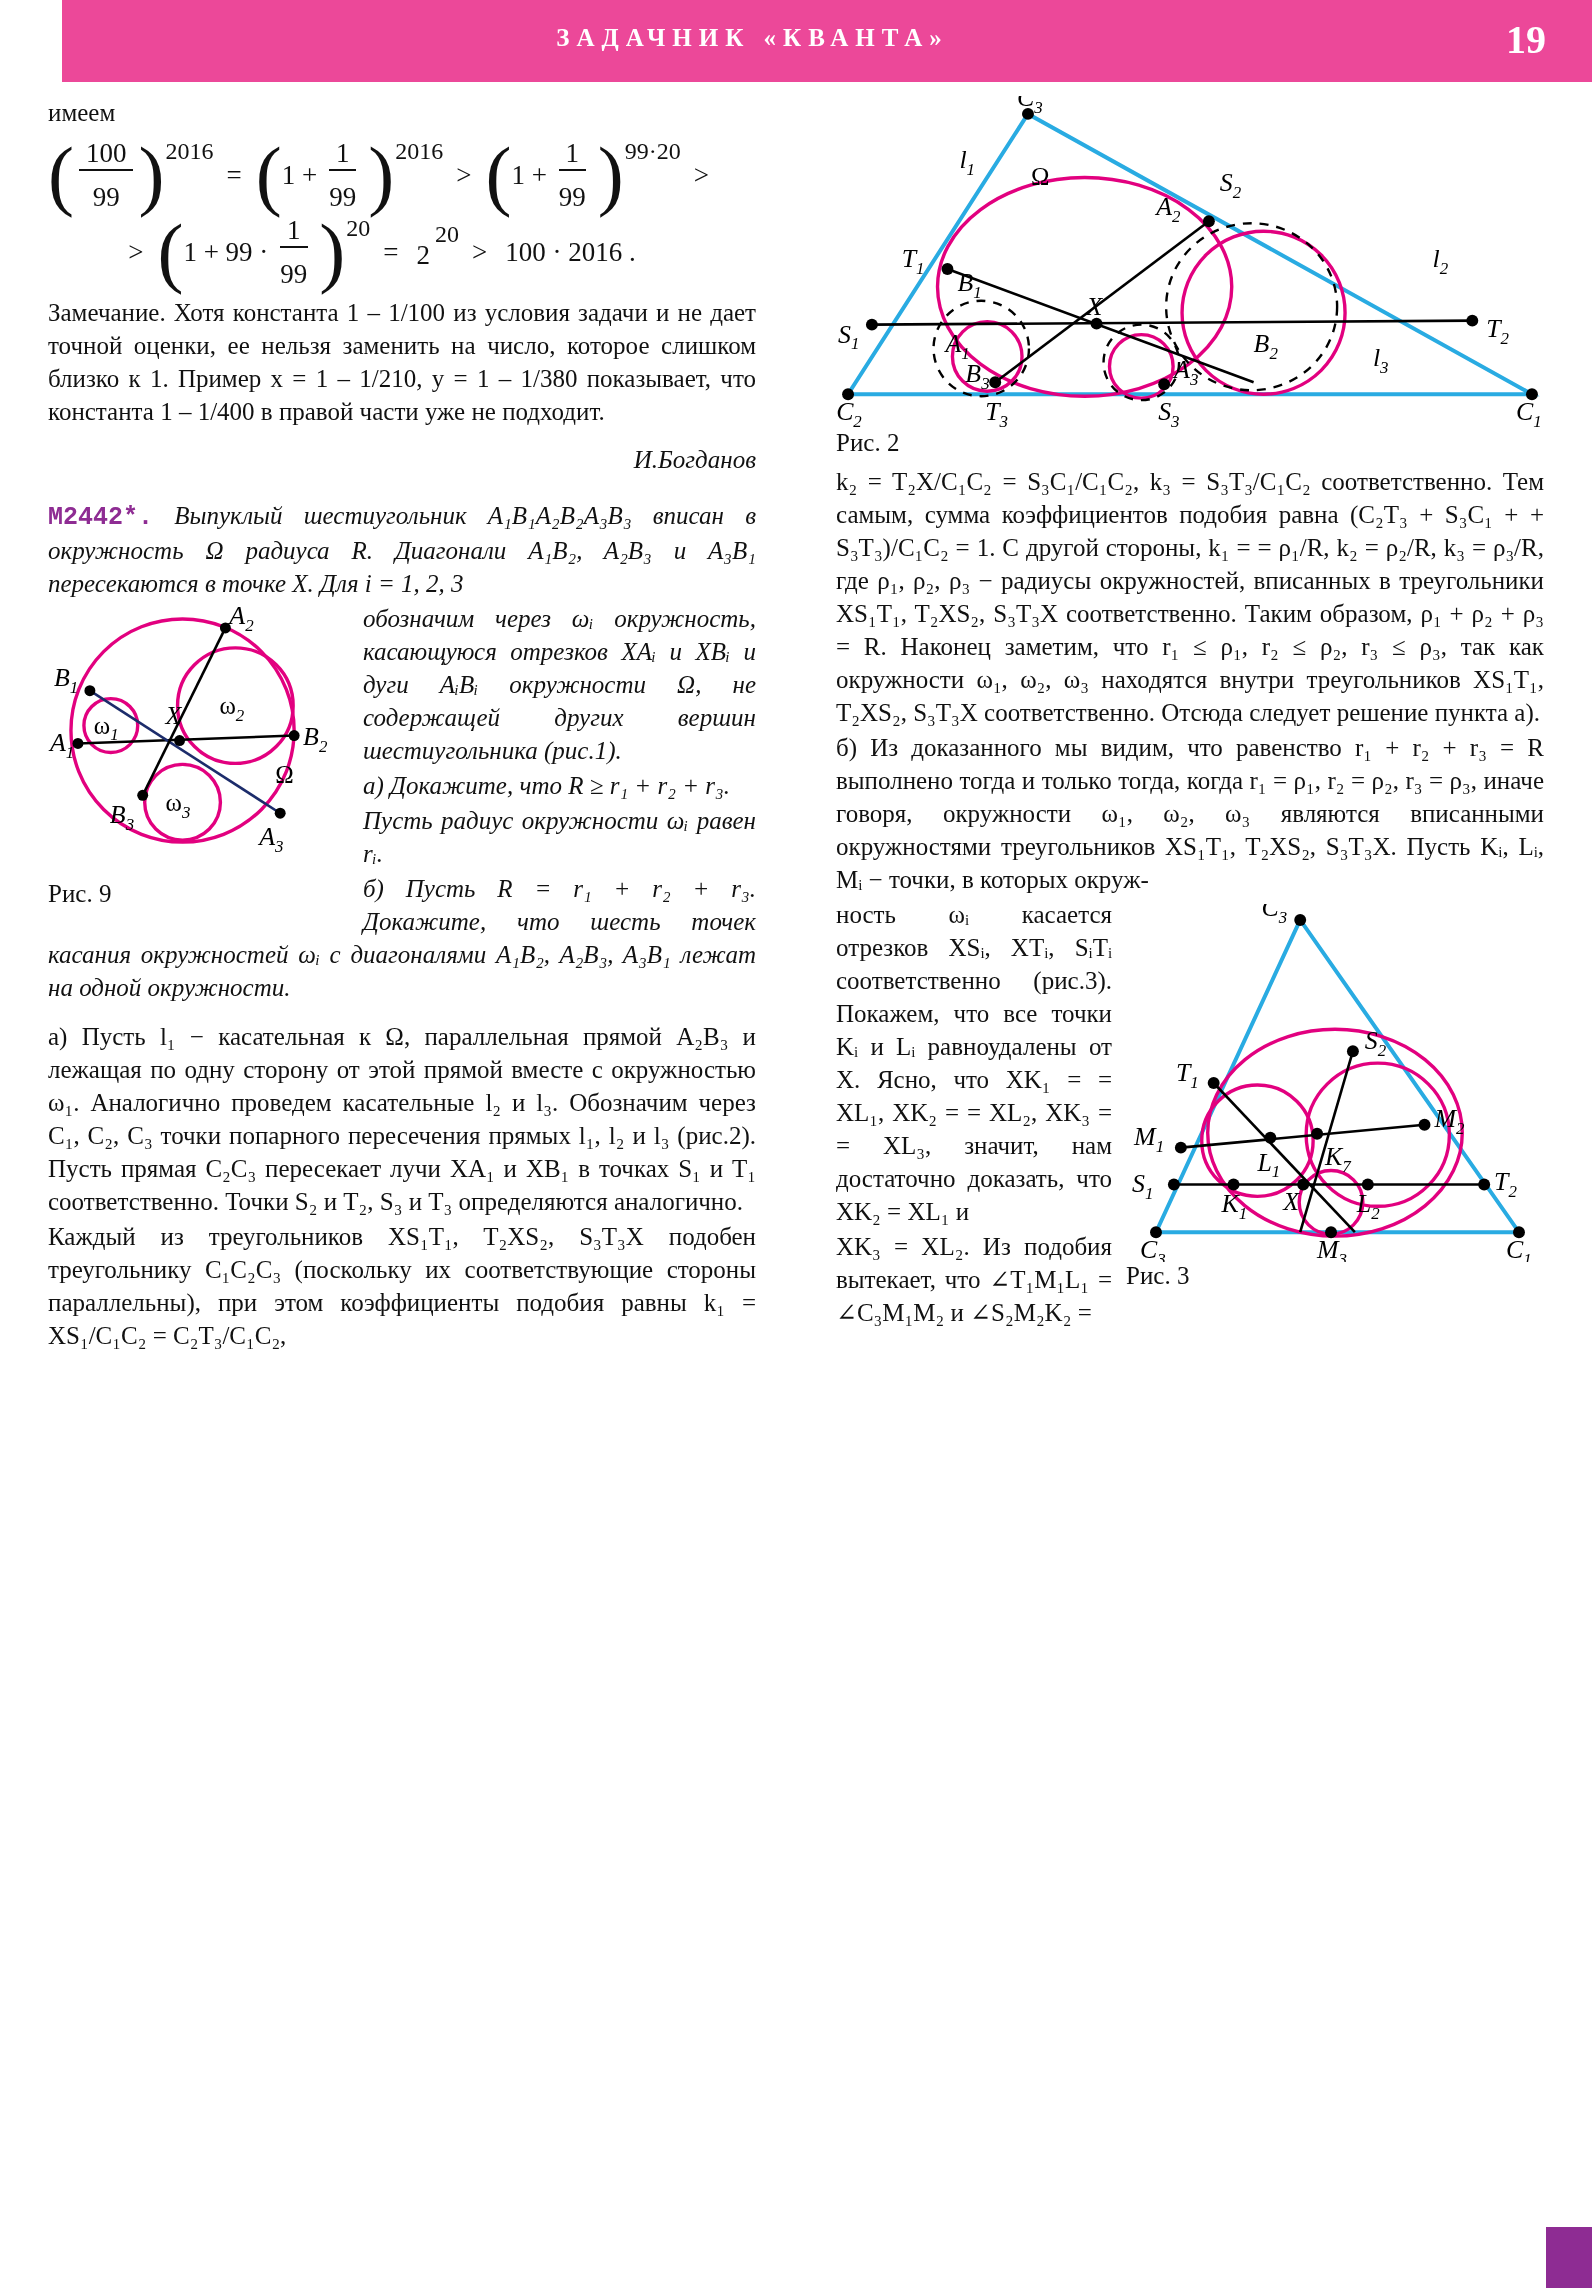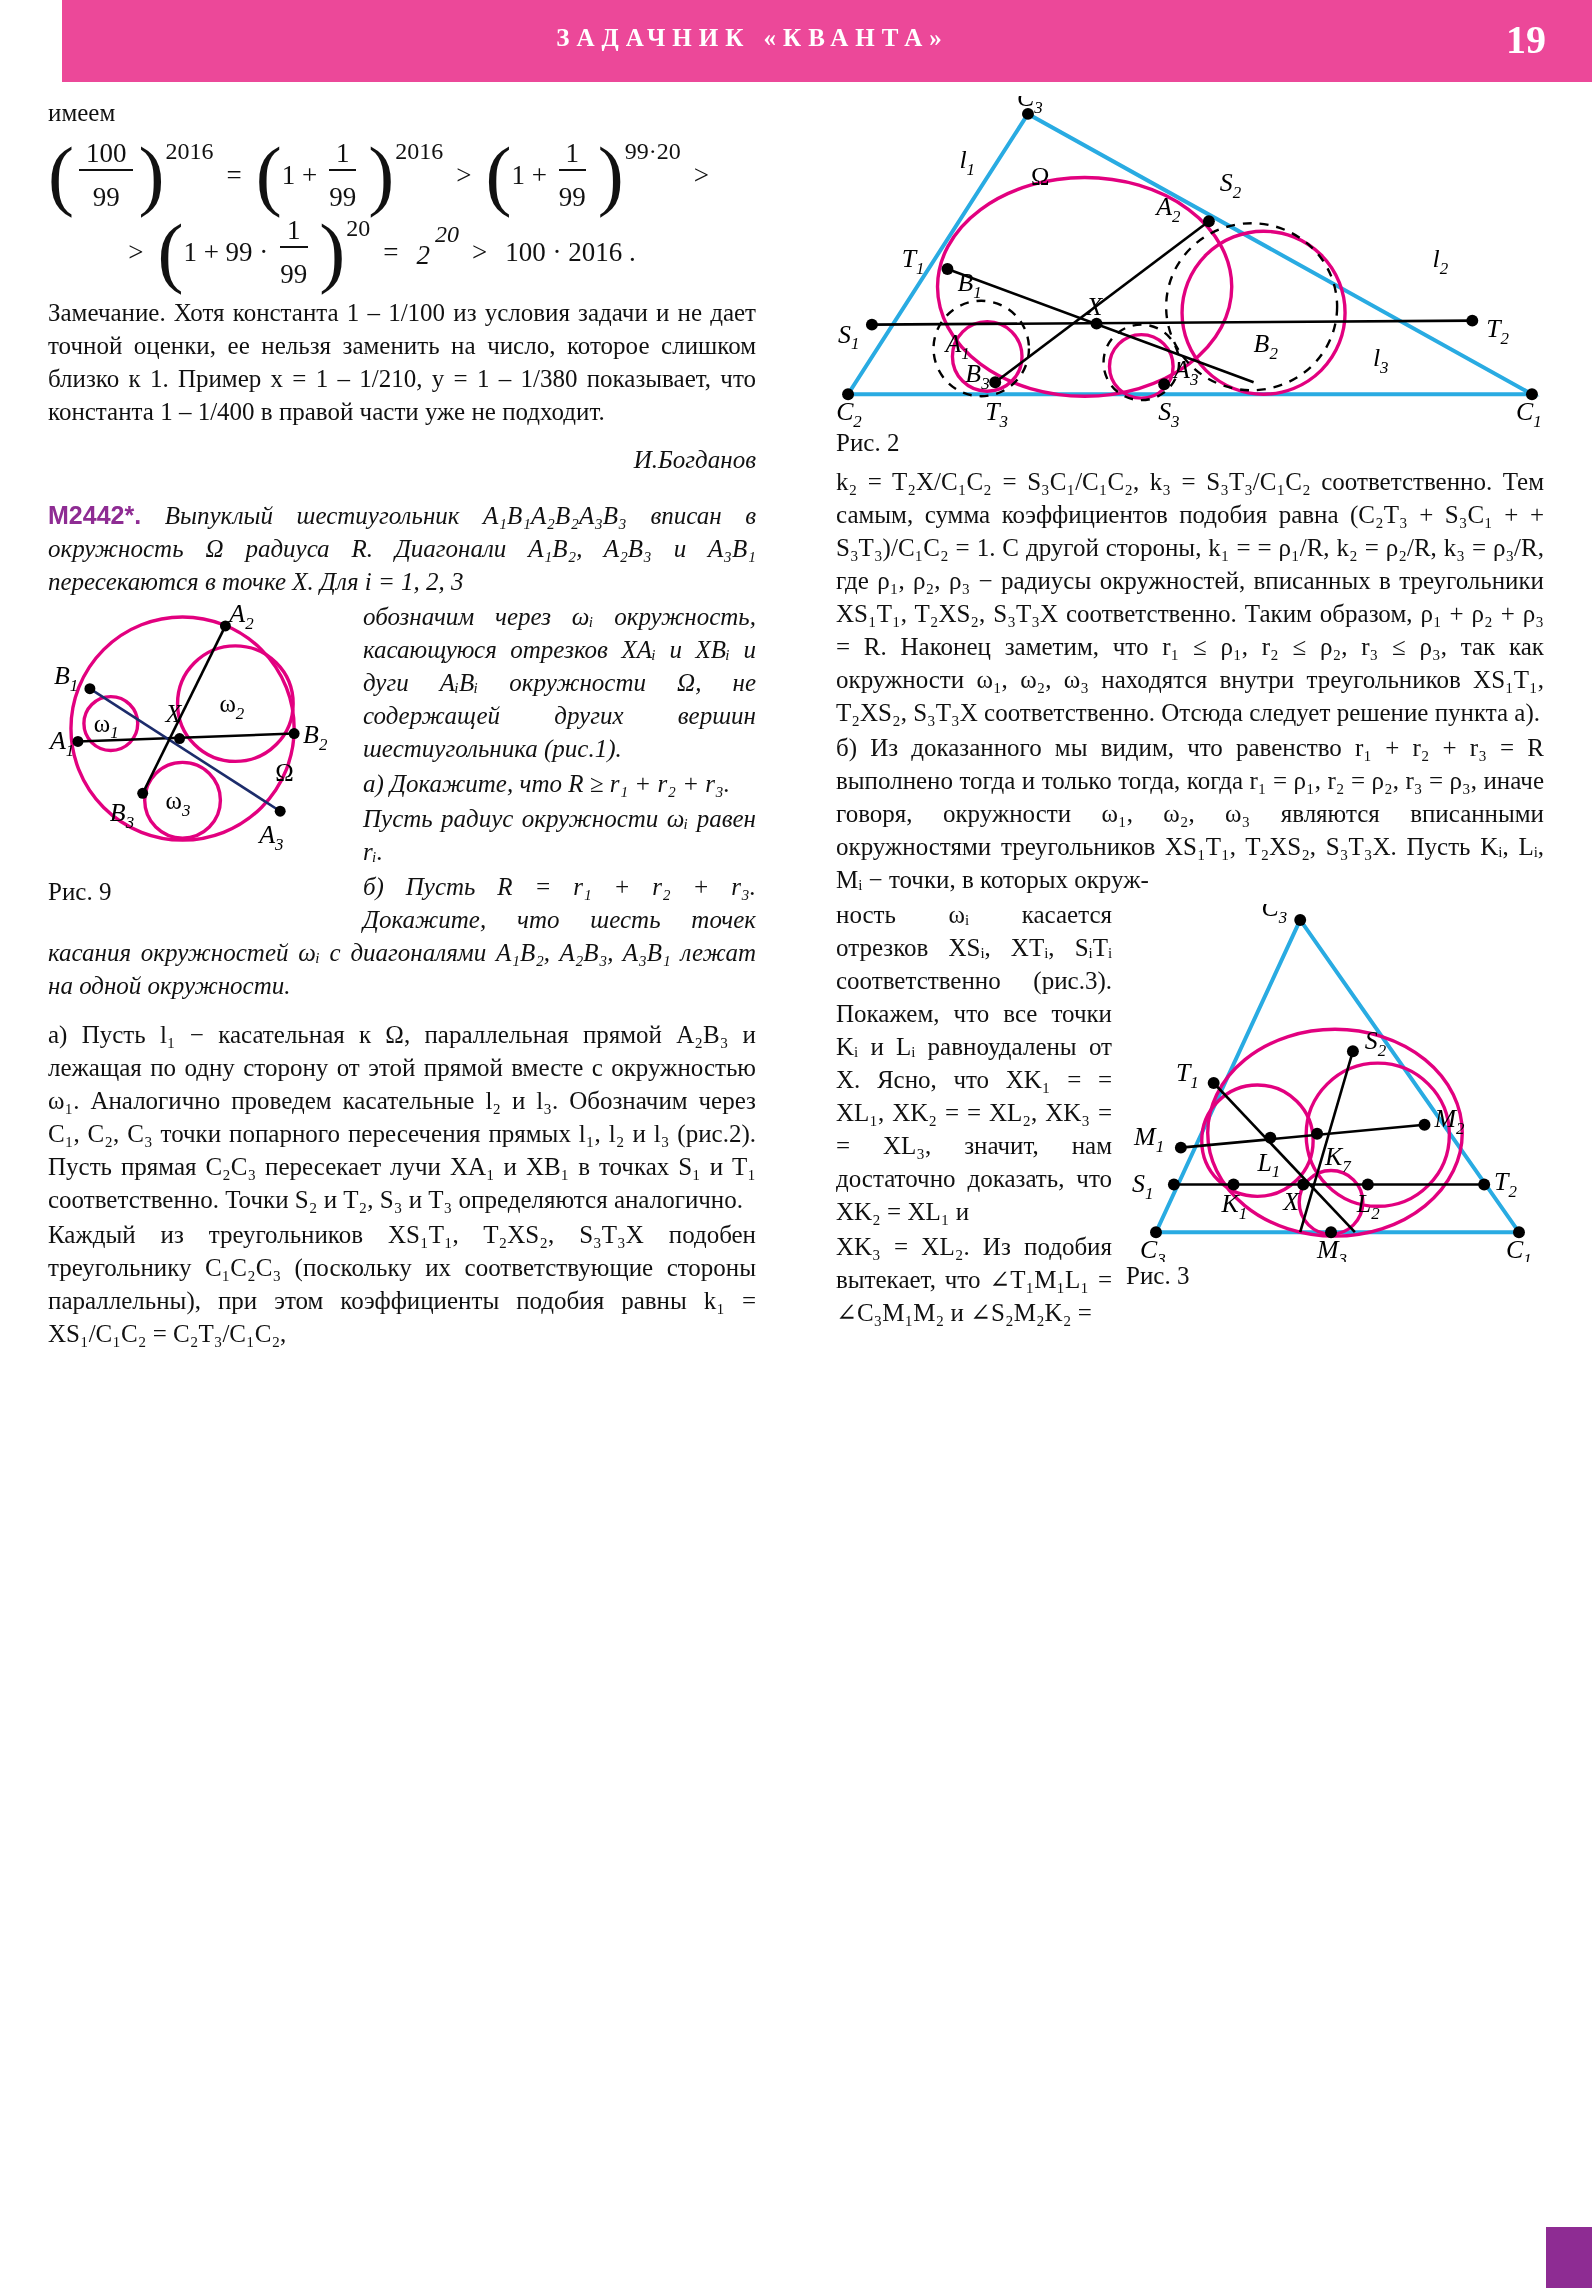--- a/index.html
+++ b/index.html
@@ -35,21 +35,21 @@
 
   p.t{
     margin:0 0 2px 0;font-size:25px;line-height:33px;text-align:justify;
     text-justify:inter-word;hyphens:manual;
   }
   p.ital{font-style:italic;}
   .math{font-family:"Liberation Serif","DejaVu Serif",serif;font-style:italic;}
   .up{font-style:normal;}
   .sig{text-align:right;font-style:italic;font-size:25px;margin-top:18px;}
   .probno{color:#8E2C93;font-weight:bold;font-style:normal;
-    font-family:Liberation Sans, sans-serif;font-size:25px;}
+    font-family:Liberation Mono, monospace;font-size:25px;}
 
   
   .formula{margin:10px 0 8px 0;font-size:27px;}
   .frow{display:flex;align-items:center;justify-content:flex-start;gap:10px;}
   .frow.r2{justify-content:center;padding-right:40px;margin-top:4px;}
   .paren{display:inline-flex;align-items:center;}
   .pl,.pr{font-size:78px;line-height:0.62;font-family:"Liberation Serif",serif;font-weight:300;}
   .fr{display:inline-flex;flex-direction:column;align-items:center;margin:0 5px;}
   .fr .n{border-bottom:2px solid #111;padding:0 7px 2px 7px;line-height:1.05;}
   .fr .d{padding:12px 7px 0 7px;line-height:1.05;}
@@ -123,21 +123,21 @@
           <span class="pl">(</span>
           <span class="math up">1 + 99 ·</span>
           <span class="fr">
             <span class="n">1</span>
             <span class="d">99</span>
           </span>
           <span class="pr">)</span>
           <span class="expo">20</span>
         </span>
         <span class="opx">=</span>
-        <span style="position:relative;font-style:italic;">
+        <span style="position:relative;">
           <span class="opx">2</span><span class="expo" style="top:-12px;">20</span>
         </span>
         <span class="opx">&gt;</span>
         <span class="opx">100 · 2016 .</span>
       </div>
     </div>
 
     <p class="t">
       <span class="ital" style="font-weight:500;font-family:Liberation Serif, serif;">Замечание.</span><span> Хотя константа 1 – 1/100 из условия задачи и не дает точной оценки, ее нельзя заменить на число, которое слишком близко к 1. Пример x = 1 – 1/210, y = 1 – 1/380 показывает, что константа 1 – 1/400 в правой части уже не подходит.</span>
     </p>

